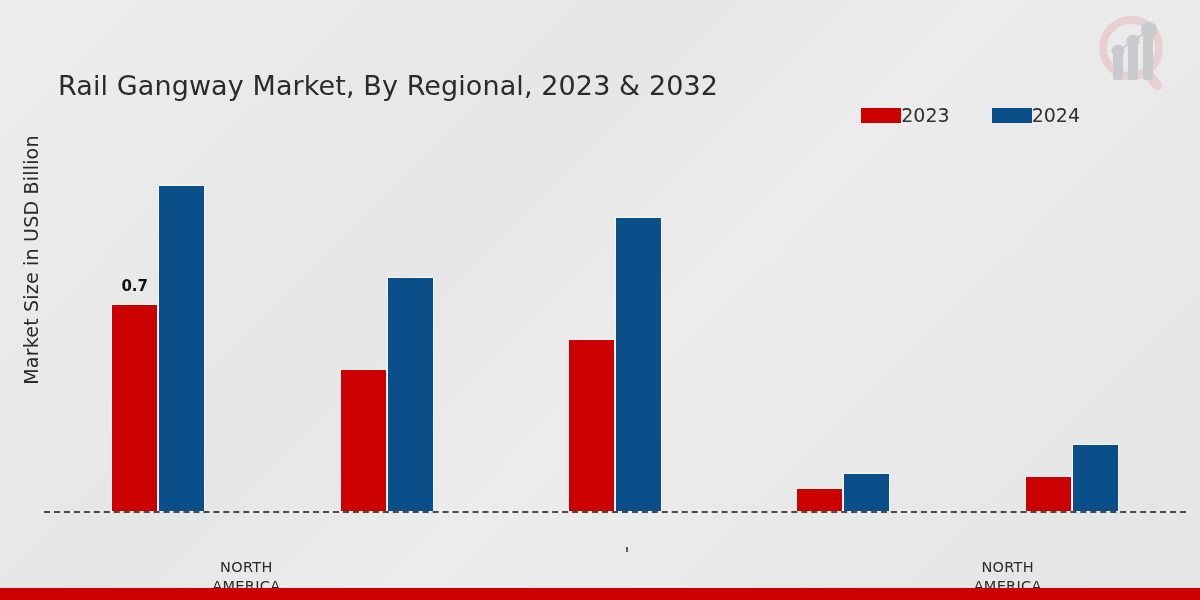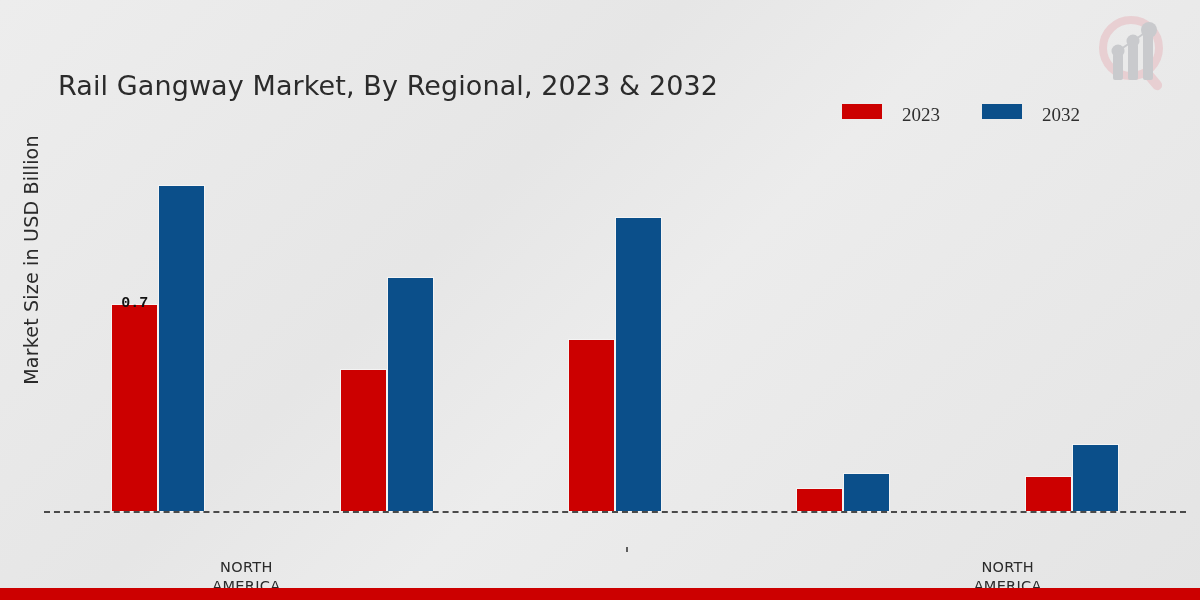--- a/index.html
+++ b/index.html
@@ -50,23 +50,22 @@
   .legend {
     position: absolute;
     right: 120px;
     top: 104px;
     display: flex;
     align-items: center;
     gap: 42px;
   }
   .legend-item {
     display: flex;
-    align-items: flex-start;
-    gap: 20px;
-    font-family: Liberation Serif, serif;
+    align-items: center;
+    gap: 0;
   }
   .legend-swatch {
     width: 40px;
     height: 15px;
     display: inline-block;
   }
   .legend-label {
     font-size: 19px;
     color: #2f2f2f;
   }
@@ -210,32 +209,32 @@
 
   <div class="chart-title">Rail Gangway Market, By Regional, 2023 &amp; 2032</div>
 
   <div class="legend">
     <div class="legend-item">
       <span class="legend-swatch" style="background:#cc0000"></span>
       <span class="legend-label">2023</span>
     </div>
     <div class="legend-item">
       <span class="legend-swatch" style="background:#0b4f8a"></span>
-      <span class="legend-label">2032</span>
+      <span class="legend-label">2024</span>
     </div>
   </div>
 
   <div class="y-axis-title">Market Size in USD Billion</div>
 
   <div class="groups" id="groups">
       <div class="group">
         <div class="bars">
           <div class="bar-wrap">
             <div class="bar s2023" title="2023: 0.7" style="height: 208.32px; background: rgb(204, 0, 0);"></div>
-            <div class="bar-value" style="bottom: 200px; font-family: Liberation Mono, monospace;">0.7</div>
+            <div class="bar-value" style="bottom: 217px;">0.7</div>
           </div>
           <div class="bar-wrap">
             <div class="bar s2032" title="2032: 1.1" style="height: 327.36px; background: rgb(11, 79, 138);"></div>
           </div>
         </div>
       </div>
       <div class="group">
         <div class="bars">
           <div class="bar-wrap">
             <div class="bar s2023" title="2023: 0.48" style="height: 142.848px; background: rgb(204, 0, 0);"></div>

